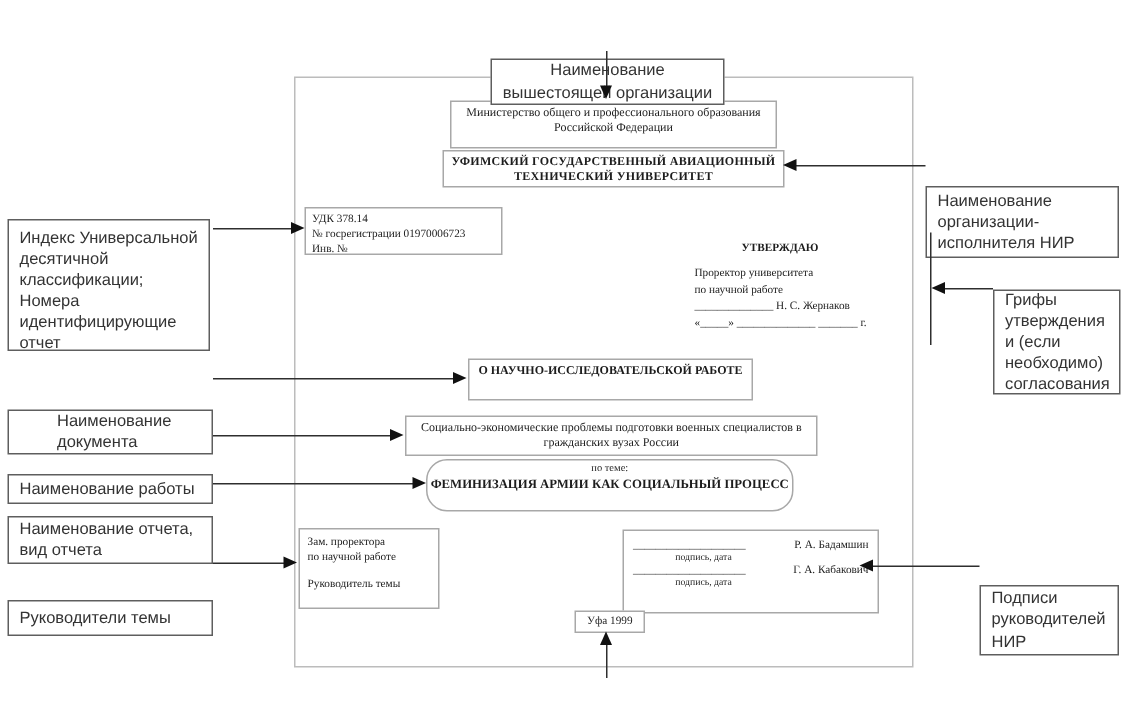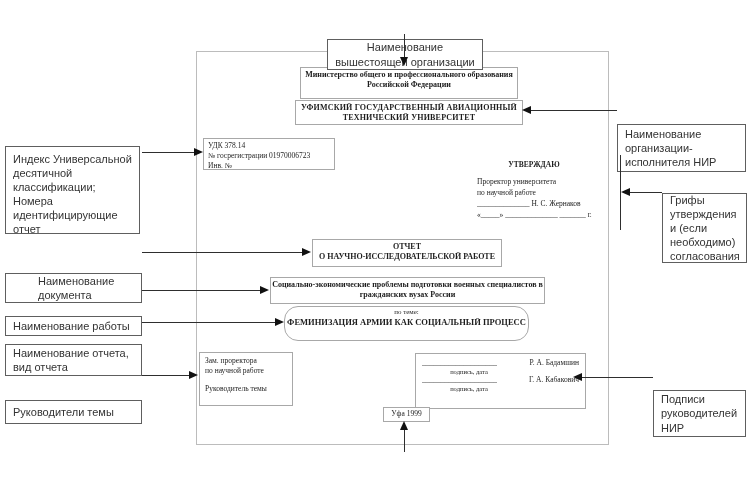--- a/index.html
+++ b/index.html
@@ -4,22 +4,22 @@
 <style>
   html,body{margin:0;padding:0;background:#fff;}
   #canvas{
     position:relative;width:750px;height:482px;background:#ffffff;
     font-family:"Liberation Sans",sans-serif;overflow:hidden;
   }
   
   .sheet{position:absolute;border:1px solid #bcbcbc;background:#fff;}
   .dbox{position:absolute;border:1px solid #a8a8a8;background:#fff;
         font-family:"Liberation Serif",serif;color:#1d1d1d;text-align:center;}
-  .dtext{position:absolute;font-family:"Liberation Serif",serif;color:#1d1d1d;margin-left:14px;}
-  .serif-sm{font-size:8px;line-height:1.3;font-weight:bold;}
+  .dtext{position:absolute;font-family:"Liberation Serif",serif;color:#1d1d1d;}
+  .serif-sm{font-size:8px;line-height:1.3;}
   .serif-xs{font-size:7.5px;line-height:1.3;}
   .bold{font-weight:bold;}
   
   .callout{
     position:absolute;border:1px solid #5e5e5e;background:#fff;color:#333;
     font-size:11px;line-height:1.28;display:flex;align-items:center;
     box-sizing:border-box;padding:3px 7px;margin-top:36px;
   }
   .callout.center{justify-content:center;text-align:center;}
   
@@ -53,21 +53,20 @@
 
   <div class="dtext serif-xs bold" style="left:470px;top:160px;width:100px;text-align:center;">УТВЕРЖДАЮ</div>
   <div class="dtext serif-xs" style="left:463px;top:177px;width:140px;text-align:left;line-height:1.45;">
     <div>Проректор университета</div>
     <div>по научной работе</div>
     <div>______________ Н. С. Жернаков</div>
     <div>«_____» ______________ _______ г.</div>
   </div>
 
   <div class="dbox serif-sm bold" style="left:312px;top:239px;width:188px;height:24px;padding-top:2px;">
-    <div>ОТЧЕТ</div>
     <div>О НАУЧНО-ИССЛЕДОВАТЕЛЬСКОЙ РАБОТЕ</div>
   </div>
 
   <div class="dbox serif-sm" style="left:270px;top:277px;width:273px;height:23px;padding-top:2px;">Социально-экономические проблемы подготовки военных специалистов в гражданских вузах России</div>
 
   <div class="dbox" style="left:284px;top:306px;width:243px;height:32px;padding-top:1px;border-radius:14px;">
     <div class="serif-xs" style="font-size:7px;">по теме:</div>
     <div class="serif-sm bold" style="font-size:8.5px;">ФЕМИНИЗАЦИЯ АРМИИ КАК СОЦИАЛЬНЫЙ ПРОЦЕСС</div>
   </div>
 

